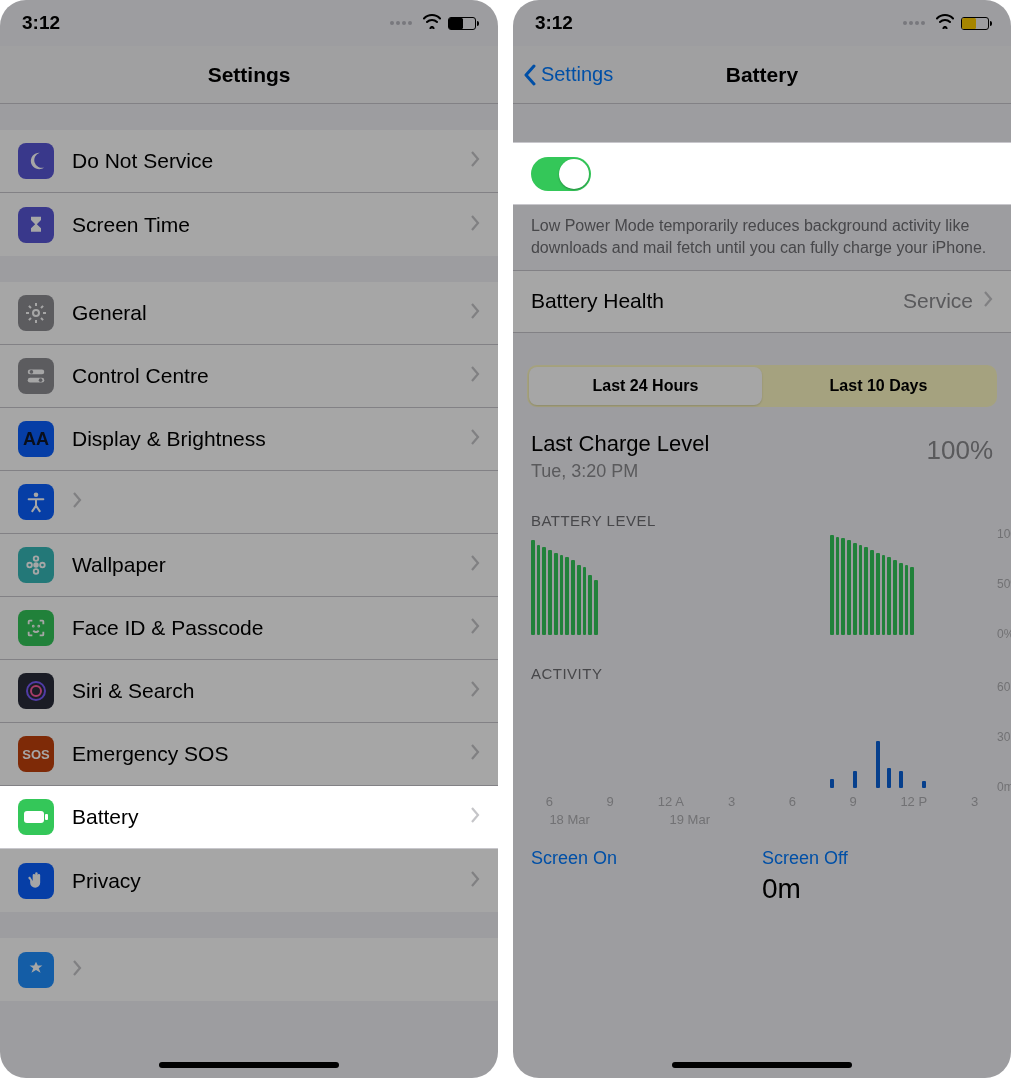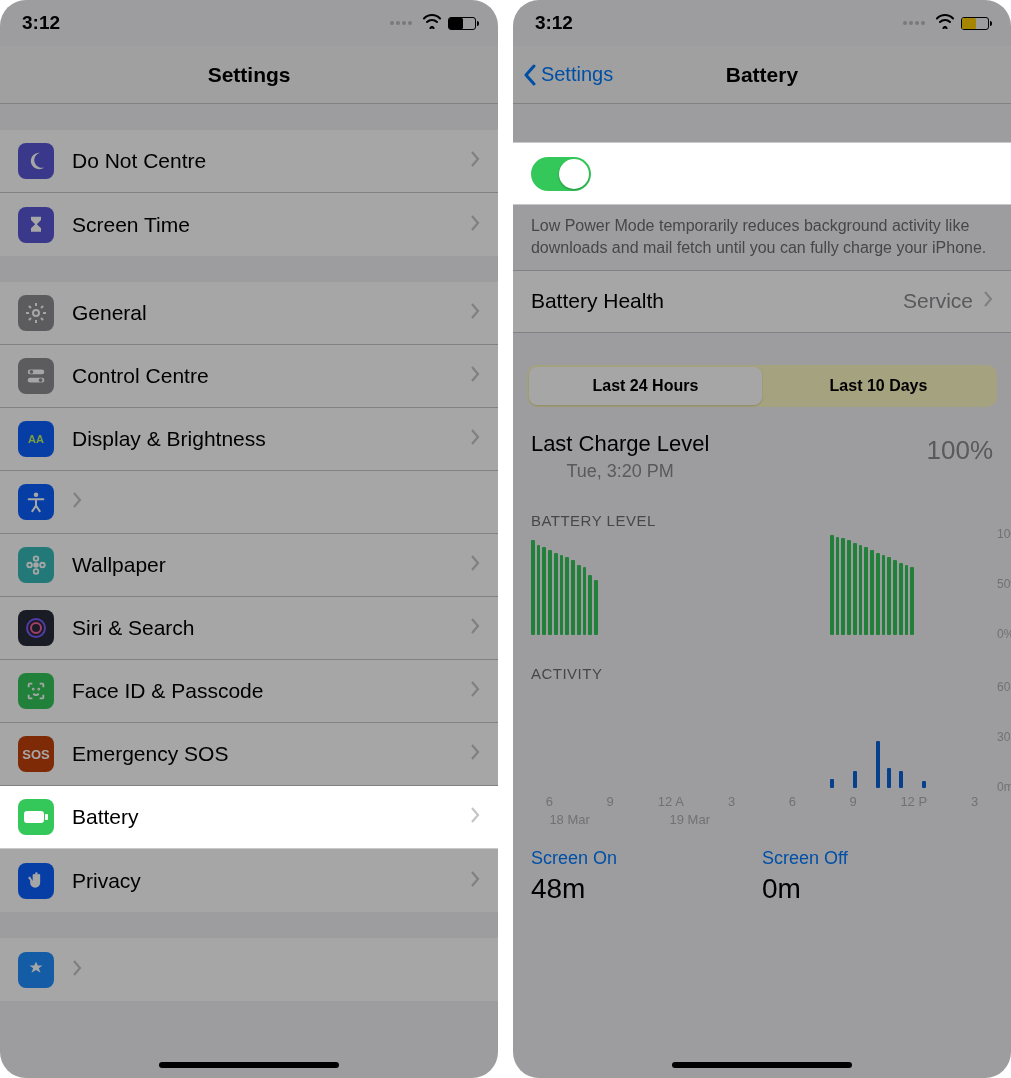--- a/index.html
+++ b/index.html
@@ -36,21 +36,21 @@
   
   .toggle { width:60px; height:34px; border-radius:17px; background:#34c759; position:relative; }
   .toggle .knob { position:absolute; right:2px; top:2px; width:30px; height:30px; border-radius:50%; background:#fff; box-shadow:0 1px 2px rgba(0,0,0,0.3);}
   
   .group-footer { padding: 10px 18px; font-size: 16px; color:#6d6d72; line-height:1.4;}
   
   .segmented { margin: 18px 14px; height:42px; background:#fef9c3; border-radius:10px; display:flex; padding:2px;}
   .segmented .seg { flex:1; border-radius:8px; display:flex; align-items:center; justify-content:center; font-size:16px; font-weight:600; color:#000;}
   .segmented .seg.active { background:#fff; box-shadow:0 1px 2px rgba(0,0,0,0.15);}
   
-  .charge-block { padding: 6px 18px 0; display:flex; justify-content:space-between; align-items:flex-start;text-align:center;}
+  .charge-block { padding: 6px 18px 0; display:flex; justify-content:space-between; align-items:flex-start;}
   .charge-block .ttl { font-size: 22px; color:#000;}
   .charge-block .sub { font-size: 18px; color:#8a8a8e; margin-top:4px;}
   .charge-block .pct { font-size: 26px; color:#8a8a8e; margin-top:4px;}
   .section-label { padding: 30px 18px 6px; font-size:15px; color:#6d6d72; letter-spacing:0.5px;}
   
   .chart { position:relative; margin: 0 18px; height: 100px; display:flex; align-items:flex-end; gap:2px; }
   .y-ticks { position:absolute; right:-48px; top:-8px; bottom:-6px; width:44px; display:flex; flex-direction:column; justify-content:space-between; font-size:12px; color:#aeaeb2; text-align:left;}
   .bar { width:4px; border-radius:1px;}
   .bar.g { background:#34c759;}
   .bar.b { background:#0a62d8;}
@@ -95,21 +95,21 @@
     <span class="nav-title">Settings</span>
   </div>
 
   <div class="group" id="g1">
       <div class="row">
         <div class="icon-box" style="background: rgb(88, 86, 214);">
           <svg width="22" height="22" viewBox="0 0 24 24">
             <path d="M16 3a9 9 0 1 0 5 16 7 7 0 0 1-5-16z" fill="#fff"></path>
           </svg>
         </div>
-        <span class="label">Do Not Centre</span>
+        <span class="label">Do Not Service</span>
         <span class="chev"><svg viewBox="0 0 10 18" fill="none">
             <polyline points="2,2 8,9 2,16" stroke-width="2.2"></polyline>
           </svg></span>
       </div>
       <div class="row">
         <div class="icon-box" style="background: rgb(88, 86, 214);">
           <svg width="20" height="22" viewBox="0 0 24 24">
             <path d="M6 2h12v4l-5 5 5 5v4H6v-4l5-5-5-5z" fill="#fff"></path>
           </svg>
         </div>
@@ -141,21 +141,21 @@
             <circle cx="17" cy="16.5" r="2" fill="#8e8e93"></circle>
           </svg>
         </div>
         <span class="label">Control Centre</span>
         <span class="chev"><svg viewBox="0 0 10 18" fill="none">
             <polyline points="2,2 8,9 2,16" stroke-width="2.2"></polyline>
           </svg></span>
       </div>
       <div class="row">
         <div class="icon-box" style="background: rgb(10, 96, 255);">
-          <span style="color:#bef264;font-weight:700;font-size:11px;">AA</span>
+          <span style="color:#0f172a;font-weight:700;font-size:18px;">AA</span>
         </div>
         <span class="label">Display &amp; Brightness</span>
         <span class="chev"><svg viewBox="0 0 10 18" fill="none">
             <polyline points="2,2 8,9 2,16" stroke-width="2.2"></polyline>
           </svg></span>
       </div>
       <div class="row">
         <div class="icon-box" style="background: rgb(10, 96, 255);">
           <svg width="22" height="22" viewBox="0 0 24 24">
             <circle cx="12" cy="4" r="2.5" fill="#fff"></circle>
@@ -177,41 +177,41 @@
               <circle cx="19" cy="12" r="2.5"></circle>
             </g>
           </svg>
         </div>
         <span class="label">Wallpaper</span>
         <span class="chev"><svg viewBox="0 0 10 18" fill="none">
             <polyline points="2,2 8,9 2,16" stroke-width="2.2"></polyline>
           </svg></span>
       </div>
       <div class="row">
-        <div class="icon-box" style="background: rgb(40, 44, 58);">
-          <svg width="24" height="24" viewBox="0 0 24 24">
-            <circle cx="12" cy="12" r="9" fill="none" stroke="#7b5cff" stroke-width="2"></circle>
-            <circle cx="12" cy="12" r="5" fill="none" stroke="#ff5ca0" stroke-width="2"></circle>
-          </svg>
-        </div>
-        <span class="label">Siri &amp; Search</span>
-        <span class="chev"><svg viewBox="0 0 10 18" fill="none">
-            <polyline points="2,2 8,9 2,16" stroke-width="2.2"></polyline>
-          </svg></span>
-      </div>
-      <div class="row">
         <div class="icon-box" style="background: rgb(52, 199, 89);">
           <svg width="22" height="22" viewBox="0 0 24 24" fill="none" stroke="#fff" stroke-width="2">
             <path d="M4 8V5a1 1 0 0 1 1-1h3M16 4h3a1 1 0 0 1 1 1v3M20 16v3a1 1 0 0 1-1 1h-3M8 20H5a1 1 0 0 1-1-1v-3"></path>
             <circle cx="9" cy="10" r="0.5" fill="#fff"></circle>
             <circle cx="15" cy="10" r="0.5" fill="#fff"></circle>
             <path d="M9 15c1 1 2 1.5 3 1.5s2-.5 3-1.5"></path>
           </svg>
         </div>
         <span class="label">Face ID &amp; Passcode</span>
+        <span class="chev"><svg viewBox="0 0 10 18" fill="none">
+            <polyline points="2,2 8,9 2,16" stroke-width="2.2"></polyline>
+          </svg></span>
+      </div>
+      <div class="row">
+        <div class="icon-box" style="background: rgb(40, 44, 58);">
+          <svg width="24" height="24" viewBox="0 0 24 24">
+            <circle cx="12" cy="12" r="9" fill="none" stroke="#7b5cff" stroke-width="2"></circle>
+            <circle cx="12" cy="12" r="5" fill="none" stroke="#ff5ca0" stroke-width="2"></circle>
+          </svg>
+        </div>
+        <span class="label">Siri &amp; Search</span>
         <span class="chev"><svg viewBox="0 0 10 18" fill="none">
             <polyline points="2,2 8,9 2,16" stroke-width="2.2"></polyline>
           </svg></span>
       </div>
       <div class="row">
         <div class="icon-box" style="background: #c2410c;">
           <span style="color:#fff;font-weight:800;font-size:13px;">SOS</span>
         </div>
         <span class="label">Emergency SOS</span>
         <span class="chev"><svg viewBox="0 0 10 18" fill="none">
@@ -497,21 +497,20 @@
       <span class="tk" style="left: 69.7143%;">9</span>
       <span class="tk" style="left: 82.8571%;">12 P</span>
       <span class="tk" style="left: 96%;">3</span>
       <span class="date" style="left: 4%;">18 Mar</span>
       <span class="date" style="left: 30%;">19 Mar</span>
     </div>
 
   <div class="screen-split">
     <div>
       <div class="k">Screen On</div>
-      <div class="v">48m</div>
     </div>
     <div>
       <div class="k">Screen Off</div>
       <div class="v">0m</div>
     </div>
   </div>
 
   <div class="home-ind"></div>
 </div>
 

